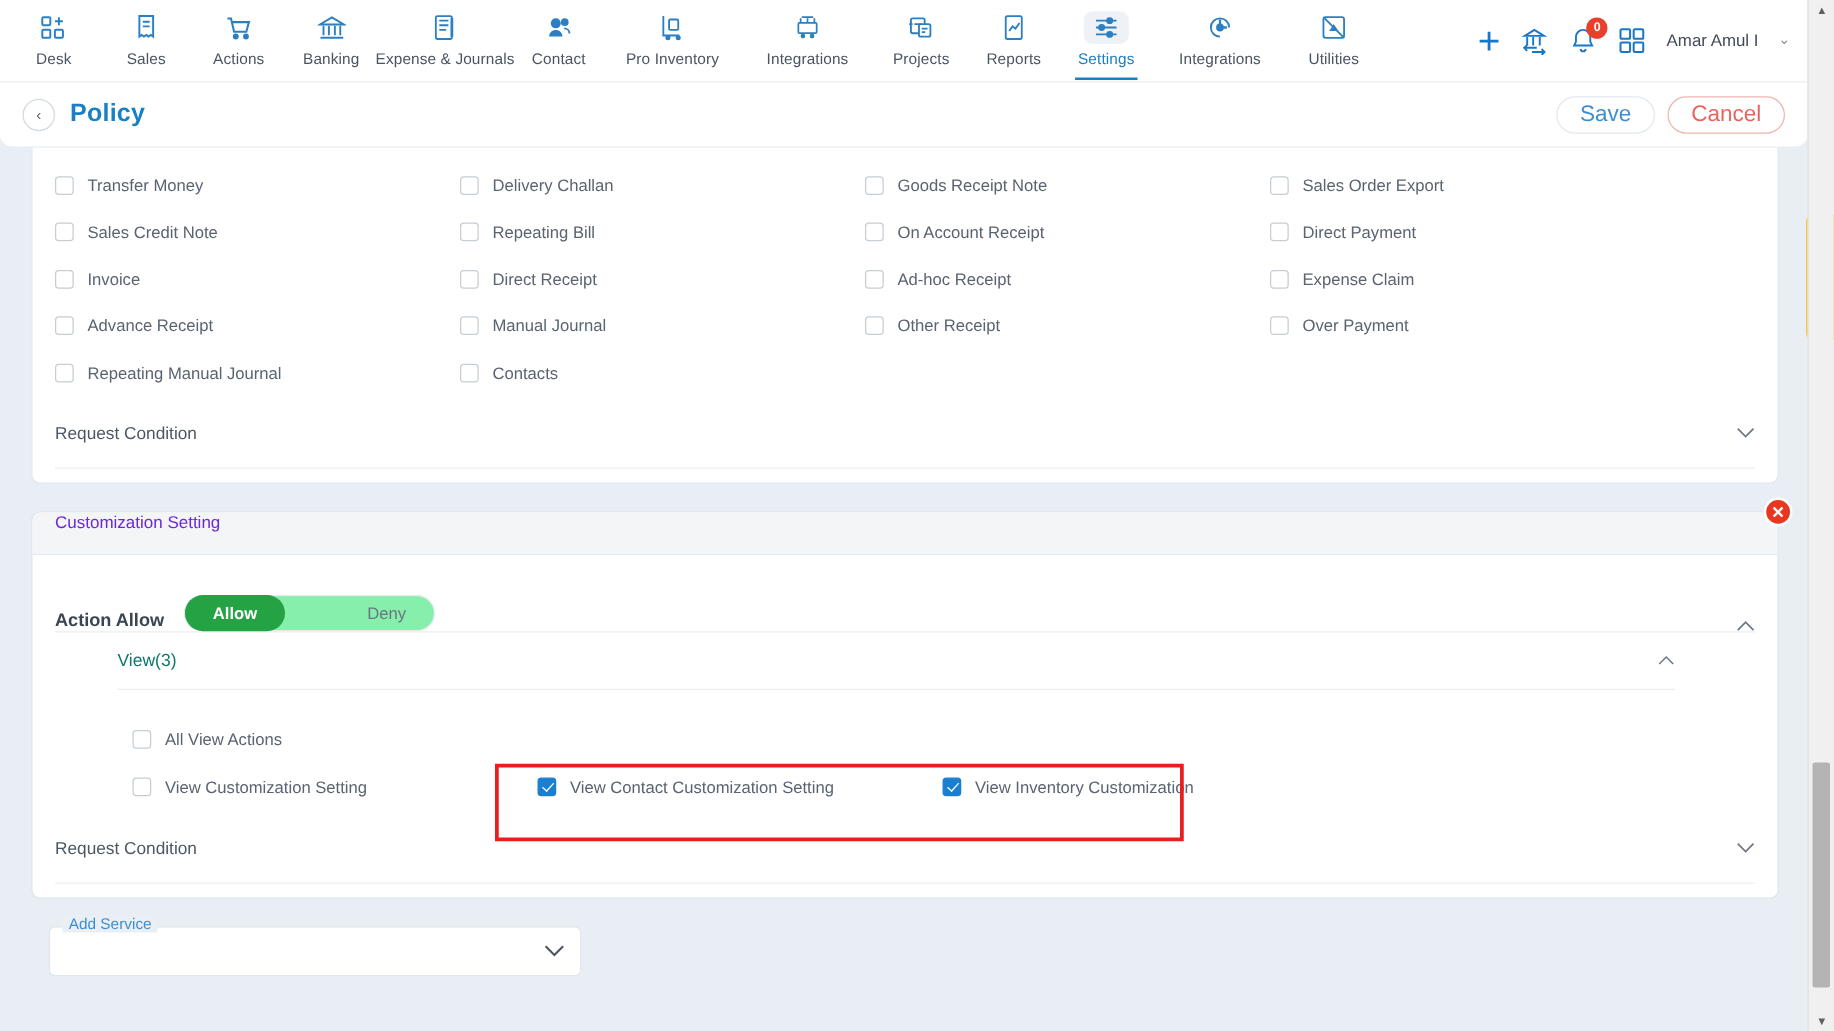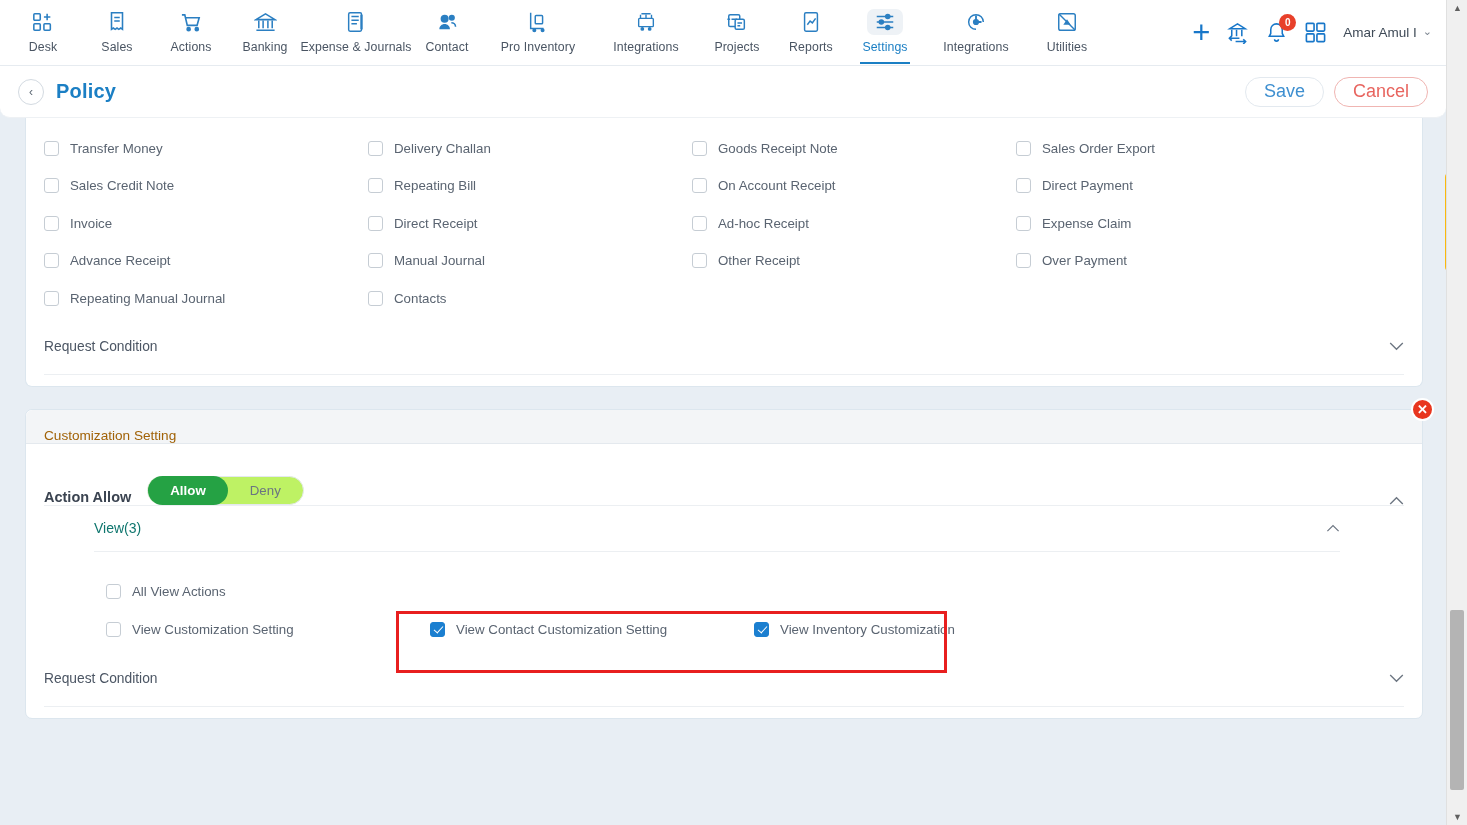--- a/index.html
+++ b/index.html
@@ -41,21 +41,21 @@
     margin-left: auto; display: flex; align-items: center; gap: 16px;
     padding-right: 14px; height: 64px;
   }
   .plus { font-size: 31px; color: #1877c9; line-height: 1; font-weight: 400; cursor: pointer; }
   .bellwrap { position: relative; cursor: pointer; }
   .badge {
     position: absolute; top: -7px; right: -8px; background: #e8402a; color: #fff;
     font-size: 10px; width: 17px; height: 17px; border-radius: 50%;
     display: flex; align-items: center; justify-content: center; font-weight: 600;
   }
-  .userbox { display: flex; gap: 6px; cursor: pointer; }
+  .userbox { display: flex; gap: 16px; cursor: pointer; }
   .username { font-size: 13.5px; color: #3f4a57; }
   .caret { font-size: 11px; color: #7a848f; }
 
   
   .pagehdr {
     position: absolute; top: 66px; left: 0; width: 1446px; height: 52px;
     background: #fff; display: flex; align-items: center; padding: 0 18px;
     border-bottom: 1px solid #eef1f4;
     border-radius: 0 0 10px 10px;
   }
@@ -103,37 +103,37 @@
     display: flex; align-items: center; height: 56px;
     margin: 0 18px; border-bottom: 1px solid #eceff2;
     font-size: 13.8px; color: #4c5664;
   }
   .chev { margin-left: auto; color: #6d7682; font-size: 15px; line-height: 1; cursor: pointer; }
   .spacerline { height: 13px; }
 
   
   .custhdr {
     background: #f3f5f7; border-bottom: 1px solid #e4e9ee; height: 34px;
-    display: flex; align-items: flex-end; padding: 0 18px;
-    font-size: 13.6px; color: #a16207; border-radius: 7px 7px 0 0;
+    display: flex; align-items: flex-start; padding: 0 18px;
+    font-size: 13.6px; color: #6d28d9; border-radius: 7px 7px 0 0;
   }
   .closeBtn {
     position: absolute; top: -12px; right: -12px; width: 23px; height: 23px;
     background: #e8361f; border-radius: 50%; color: #fff; font-size: 13px;
     display: flex; align-items: center; justify-content: center; cursor: pointer;
     border: 2px solid #fff; font-weight: 700;
   }
   .actionrow {
     display: flex; align-items: flex-end; height: 62px; margin: 0 18px;
     border-bottom: 1px solid #eceff2;
   }
   .actionlabel { font-size: 14.5px; color: #3b4451; font-weight: 600; margin-right: 16px; }
   .pillgroup {
     display: flex; align-items: center; border: 1px solid #e4e9ee; border-radius: 18px;
-    height: 29px; background: #bef264; padding: 0;
+    height: 29px; background: #86efac; padding: 0; gap: 44px;
   }
   .pill {
     height: 29px; border-radius: 18px; display: flex; align-items: center;
     justify-content: center; font-size: 13.3px; cursor: pointer; padding: 0 22px;
   }
   .pill.on { background: #25a244; color: #fff; font-weight: 600; }
   .pill.off { color: #6b7581; }
 
   .allrow { display: flex; align-items: center; padding: 15px 0 9px 44px; }
   .cb.lg { width: 16px; height: 16px; }
@@ -538,20 +538,31 @@
         <span>Request Condition</span>
         <span class="chev">
           <svg width="15" height="9" viewBox="0 0 16 10" fill="none" stroke="#6d7682" stroke-width="1.5">
               <path d="M1 1l7 7 7-7"></path>
             </svg>
         </span>
       </div>
       <div style="height:11px"></div>
     </div>
 
+    <div class="addservice">
+      <span class="fieldlabel">Add Service</span>
+      <div class="fieldwrap">
+        <span></span>
+        <span class="fieldchev">
+          <svg width="17" height="10" viewBox="0 0 16 10" fill="none" stroke="#4a545f" stroke-width="1.6">
+              <path d="M1 1l7 7 7-7"></path>
+            </svg>
+        </span>
+      </div>
+    </div>
   </div>
 
   <div class="annot" style="left:396px; top:611px; width:551px; height:62px;"></div>
 
   <div class="optionstab">
     <span>OPTIONS</span>
   </div>
 
   <div class="scrollbar">
     <div class="scrollarrow up">▲</div>

